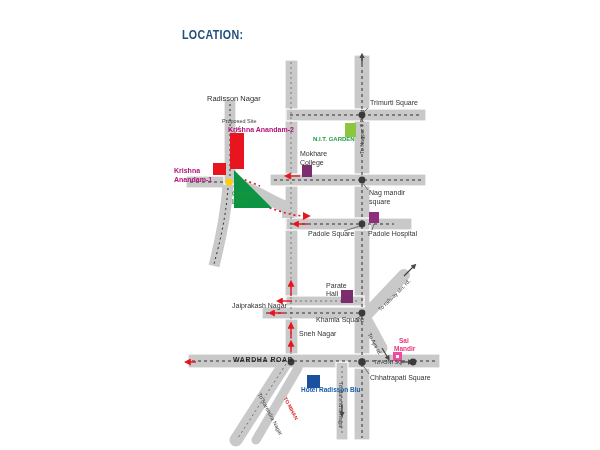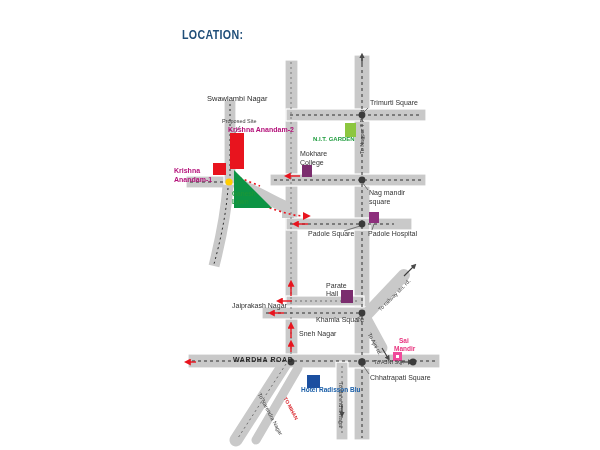--- a/index.html
+++ b/index.html
@@ -150,21 +150,21 @@
       <circle cx="362" cy="115" r="3.4" fill="#3b3b3b"></circle>
       <circle cx="362" cy="180" r="3.4" fill="#3b3b3b"></circle>
       <circle cx="362" cy="224" r="3.4" fill="#3b3b3b"></circle>
       <circle cx="362" cy="313" r="3.4" fill="#3b3b3b"></circle>
       <circle cx="362" cy="362" r="3.8" fill="#3b3b3b"></circle>
       <circle cx="291" cy="362" r="3.4" fill="#3b3b3b"></circle>
       <circle cx="413" cy="362" r="3.4" fill="#3b3b3b"></circle>
     </g>
   </svg>
 
-  <div class="lbl lbl-dark-b" style="left:207px;top:94px;">Swawlambi Nagar</div>
+  <div class="lbl lbl-dark-b" style="left:207px;top:94px;">Radisson Nagar</div>
   <div class="lbl lbl-tiny" style="left:222px;top:118px;">Proposed Site</div>
   <div class="lbl lbl-mag" style="left:228px;top:126px;">Krishna Anandam-2</div>
   <div class="lbl lbl-mag" style="left:174px;top:166px;width:42px;white-space:normal;line-height:9px;">Krishna Anandam-1</div>
   <div class="lbl lbl-green" style="left:232px;top:190px;width:30px;white-space:normal;line-height:8px;">Ganesh Lawn</div>
   <div class="lbl lbl-green2" style="left:313px;top:136px;">N.I.T. GARDEN</div>
   <div class="lbl lbl-dark" style="left:370px;top:99px;">Trimurti Square</div>
   <div class="lbl lbl-dark" style="left:300px;top:150px;width:34px;white-space:normal;line-height:8.5px;">Mokhare College</div>
   <div class="lbl lbl-dark" style="left:369px;top:189px;width:40px;white-space:normal;line-height:8.5px;">Nag mandir square</div>
   <div class="lbl lbl-dark" style="left:308px;top:230px;">Padole Square</div>
   <div class="lbl lbl-dark" style="left:368px;top:230px;">Padole Hospital</div>

